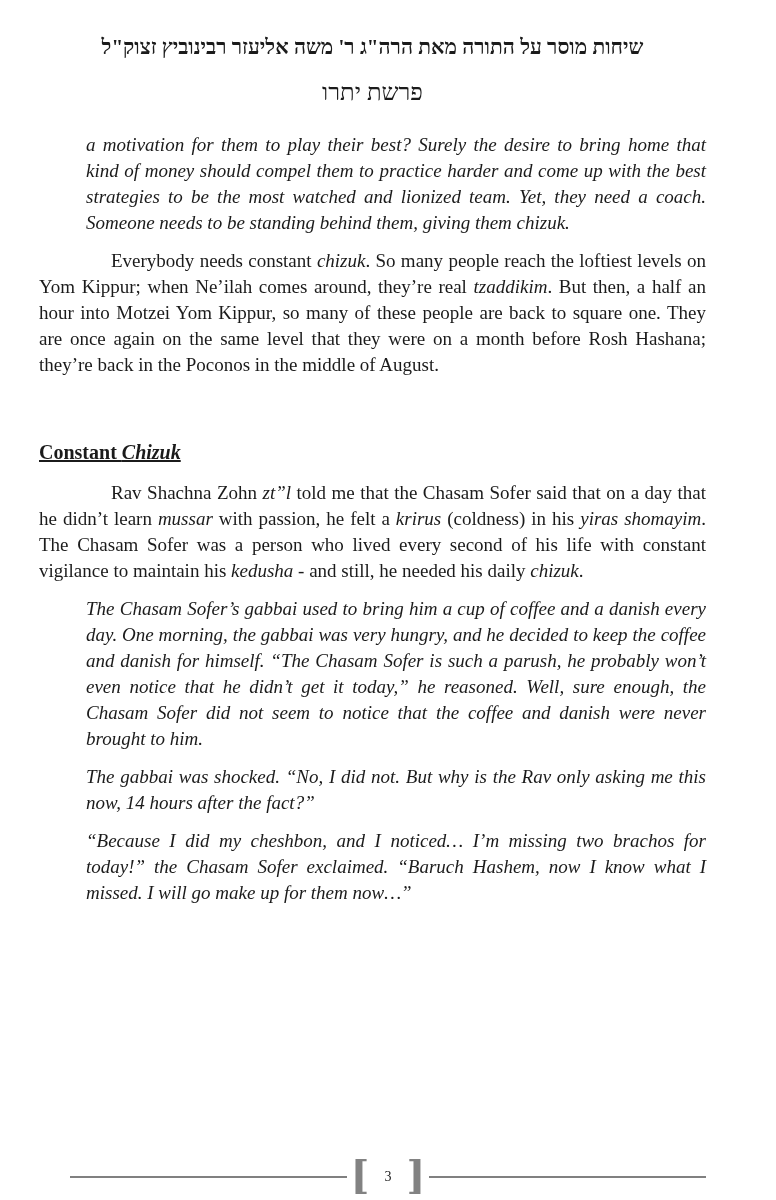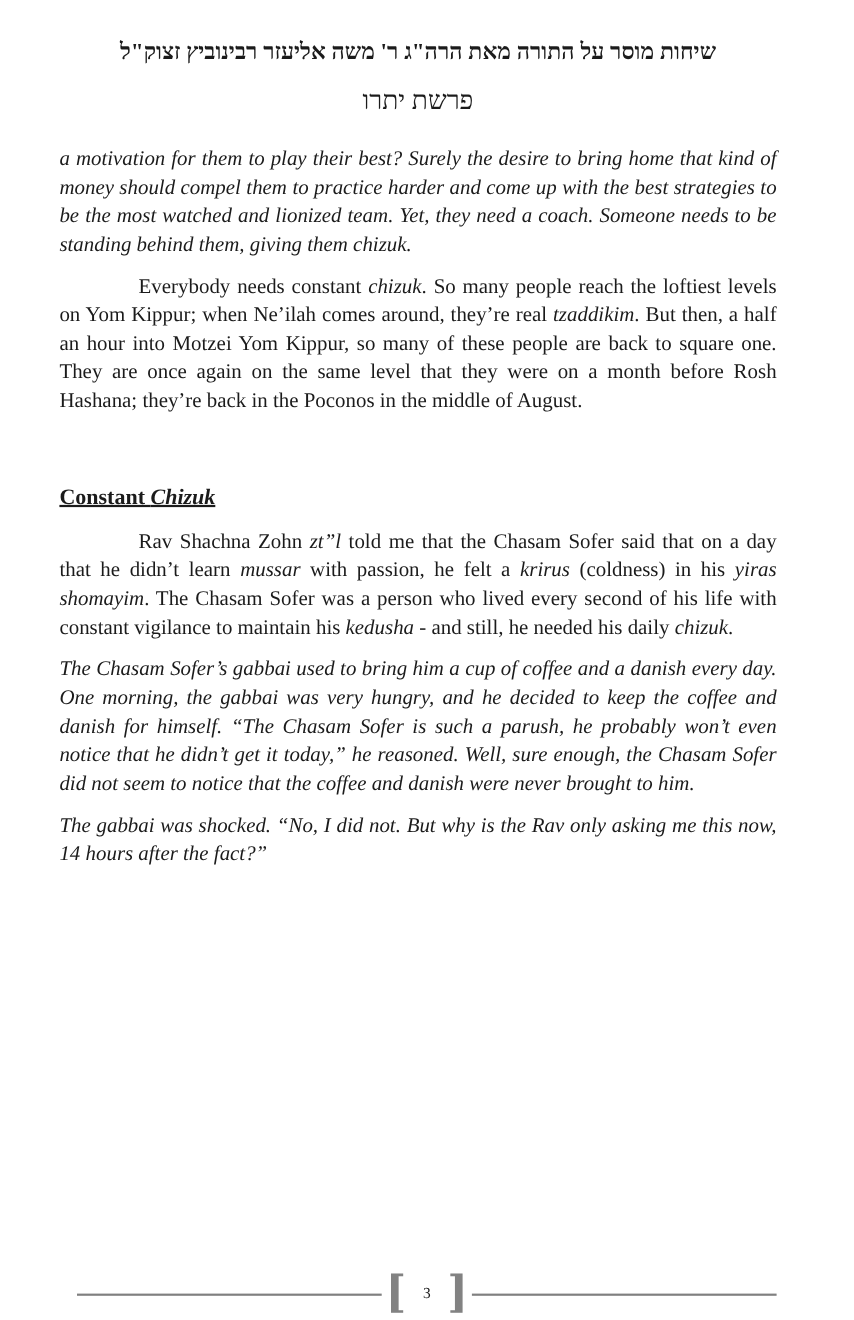--- a/index.html
+++ b/index.html
@@ -9,21 +9,21 @@
   }
   body {
     width: 776px;
     height: 1200px;
     position: relative;
     overflow: hidden;
     font-family: "Liberation Serif", "DejaVu Serif", "DejaVu Sans", serif;
     color: #1b1b1b;
   }
   .doc {
-    padding: 34px 70px 0 54px;
+    padding: 34px 70px 0 39px;
   }
   .doc-header {
     text-align: center;
   }
   .hebrew-title {
     direction: rtl;
     font-weight: bold;
     font-size: 21px;
     line-height: 1.3;
   }
@@ -33,20 +33,21 @@
     margin-top: 16px;
     line-height: 1.3;
   }
   .block {
     font-size: 19px;
     line-height: 26px;
     text-align: justify;
     margin: 12px 0;
   }
   .quote {
+    margin-left: 47px;
     font-style: italic;
   }
   .first-quote {
     margin-top: 24px;
   }
   .body-para {
     text-indent: 72px;
   }
   .section-heading {
     font-size: 20px;
@@ -99,20 +100,21 @@
 
   <h2 class="block section-heading"><span style="font-weight: bold; text-decoration: underline;">Constant </span><span style="font-style: italic; font-weight: bold; text-decoration: underline;">Chizuk</span></h2>
 
   <p class="block body-para"><span>Rav Shachna Zohn </span><span style="font-style: italic;">zt”l</span><span> told me that the Chasam Sofer said that on a day that he didn’t learn </span><span style="font-style: italic;">mussar</span><span> with passion, he felt a </span><span style="font-style: italic;">krirus</span><span> (coldness) in his </span><span style="font-style: italic;">yiras shomayim</span><span>. The Chasam Sofer was a person who lived every second of his life with constant vigilance to maintain his </span><span style="font-style: italic;">kedusha</span><span> - and still, he needed his daily </span><span style="font-style: italic;">chizuk</span><span>.</span></p>
 
   <p class="block quote"><span style="font-style: italic;">The Chasam Sofer’s gabbai used to bring him a cup of coffee and a danish every day. One morning, the gabbai was very hungry, and he decided to keep the coffee and danish for himself. “The Chasam Sofer is such a parush, he probably won’t even notice that he didn’t get it today,” he reasoned. Well, sure enough, the Chasam Sofer did not seem to notice that the coffee and danish were never brought to him.</span></p>
 
 
   <p class="block quote"><span style="font-style: italic;">The gabbai was shocked. “No, I did not. But why is the Rav only asking me this now, 14 hours after the fact?”</span></p>
 
+  <p class="block quote"><span style="font-style: italic;">“Because I did my cheshbon, and I noticed… I’m missing two brachos for today!” the Chasam Sofer exclaimed. “Baruch Hashem, now I know what I missed. I will go make up for them now…”</span></p>
 
 </div>
 
 <div class="page-footer">
   <div class="footer-rule"></div>
   <span class="footer-bracket">[</span>
   <span class="footer-pagenum">3</span>
   <span class="footer-bracket">]</span>
   <div class="footer-rule"></div>
 </div>

